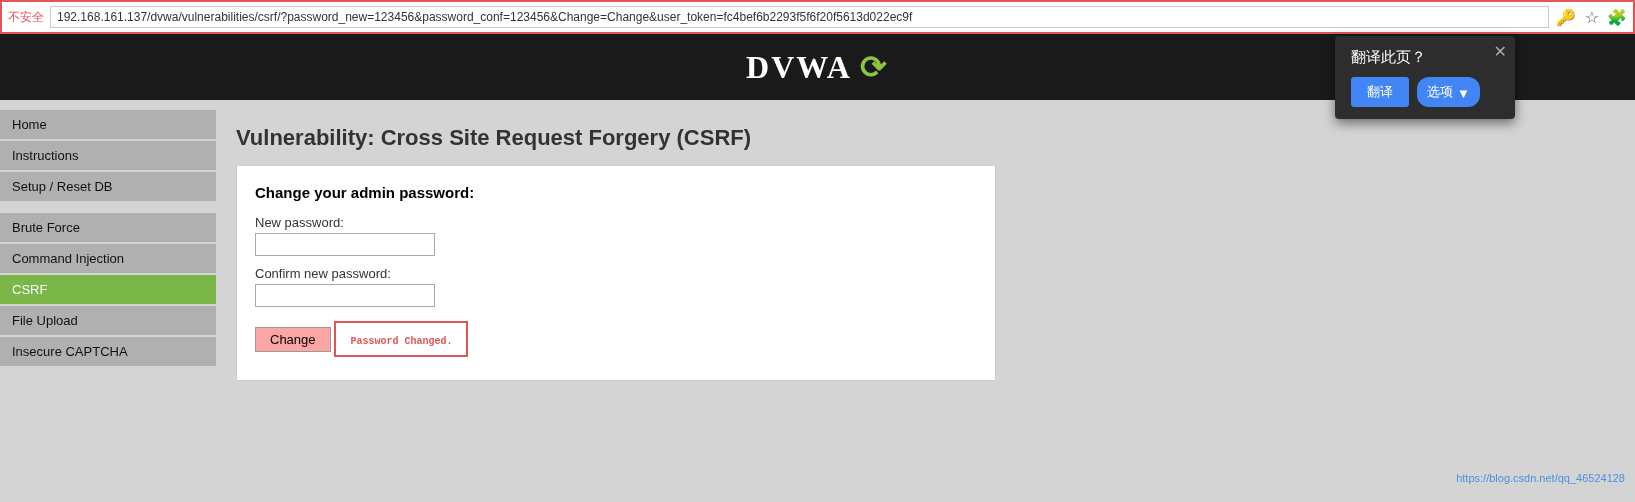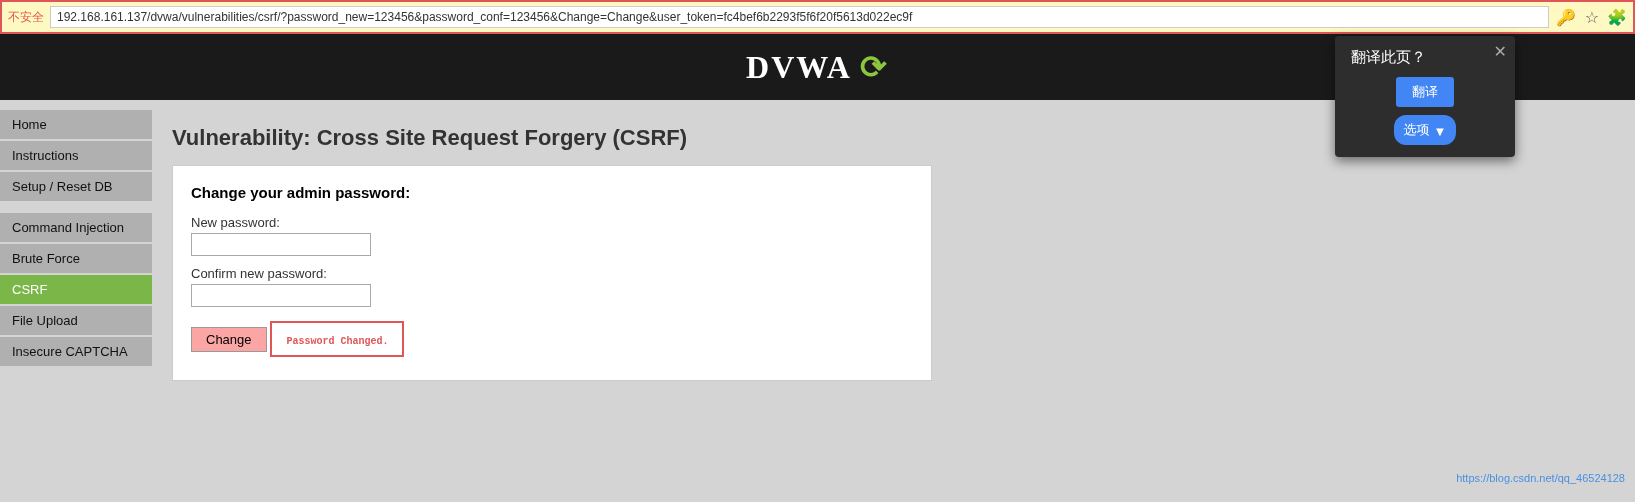--- a/index.html
+++ b/index.html
@@ -1,51 +1,51 @@
 <!DOCTYPE html>
 <html><head>
   <meta charset="utf-8">
   <style>
     * { margin: 0; padding: 0; box-sizing: border-box; }
     body { font-family: Arial, sans-serif; font-size: 14px; background: #d4d4d4; width: 1635px; height: 502px; overflow: hidden; position: relative; }
-    .address-bar-row { display: flex; align-items: center; padding: 4px 6px; background: #fef9c3; border: 2px solid #e05555; }
+    .address-bar-row { display: flex; align-items: center; padding: 4px 6px; background: #ffffff; border: 2px solid #e05555; }
     .insecure-label { color: #e05555; font-size: 12px; margin-right: 6px; white-space: nowrap; }
     .address-bar { flex: 1; background: white; border: 1px solid #ccc; padding: 3px 6px; font-size: 12px; color: #333; outline: none; }
     .browser-icons { display: flex; align-items: center; gap: 8px; margin-left: 8px; }
     .browser-icon { font-size: 16px; color: #555; cursor: pointer; }
 
     
     .translate-popup {
       position: absolute;
       top: 36px;
       right: 120px;
       background: #2d2d2d;
       color: white;
       border-radius: 4px;
       padding: 12px 16px;
       z-index: 100;
       min-width: 180px;
       box-shadow: 0 4px 12px rgba(0,0,0,0.5);
     }
     .translate-popup-title { font-size: 15px; margin-bottom: 10px; }
-    .translate-popup-buttons { display: flex; gap: 8px; align-items: center; flex-direction: column; }
+    .translate-popup-buttons { display: flex; gap: 8px; align-items: center; }
     .translate-btn { background: #4285f4; color: white; border: none; padding: 6px 16px; border-radius: 3px; cursor: pointer; font-size: 13px; }
     .options-btn { background: #4285f4; color: white; border: none; padding: 6px 10px; border-radius: 12px; cursor: pointer; font-size: 13px; display: flex; align-items: flex-end; gap: 4px; }
     .close-btn { position: absolute; top: 6px; right: 8px; background: none; border: none; color: #aaa; font-size: 16px; cursor: pointer; }
 
     
     .dvwa-header { background: #1a1a1a; text-align: center; padding: 14px; }
     .dvwa-logo { font-size: 32px; font-weight: bold; color: white; font-family: Georgia, serif; letter-spacing: 2px; }
     .dvwa-logo .swirl { color: #8cc63f; display: inline-block; }
 
     
     .page-layout { display: flex; background: #d4d4d4; min-height: 360px; }
 
     
-    .sidebar { width: 152px; padding: 10px 0; flex-shrink: 0; }
+    .sidebar { width: 216px; padding: 10px 0; flex-shrink: 0; }
     .sidebar-item {
       display: block;
       padding: 7px 12px;
       background: #b0b0b0;
       margin-bottom: 2px;
       cursor: pointer;
       font-size: 13px;
       color: #111;
       border: none;
       width: 100%;
@@ -116,22 +116,22 @@
   </div>
 </div>
 
 <div class="page-layout">
 
   <div class="sidebar">
     <button class="sidebar-item">Home</button>
     <button class="sidebar-item">Instructions</button>
     <button class="sidebar-item">Setup / Reset DB</button>
     <div class="sidebar-divider"></div>
+    <button class="sidebar-item">Brute Force</button>
     <button class="sidebar-item">Command Injection</button>
-    <button class="sidebar-item">Brute Force</button>
     <button class="sidebar-item active">CSRF</button>
     <button class="sidebar-item">File Upload</button>
     <button class="sidebar-item">Insecure CAPTCHA</button>
   </div>
 
   <div class="main-content">
     <div class="page-title">Vulnerability: Cross Site Request Forgery (CSRF)</div>
 
     <div class="content-box">
       <div class="form-title">Change your admin password:</div>

